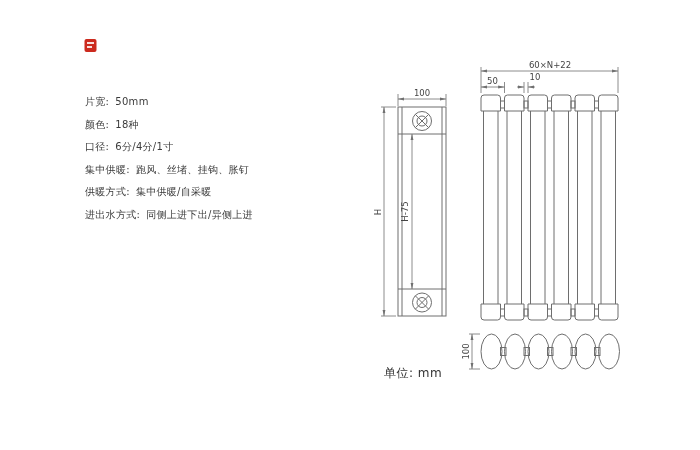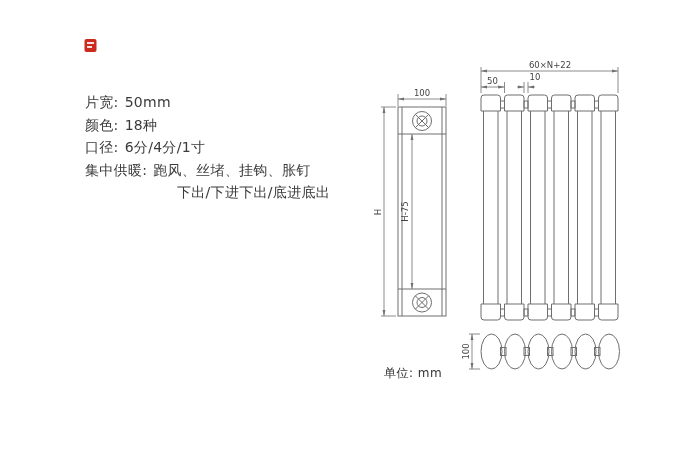--- a/index.html
+++ b/index.html
@@ -6,21 +6,21 @@
   html,body { width:700px; height:450px; }
   body {
     background:#ffffff;
     font-family:"DejaVu Sans","Liberation Sans",sans-serif;
     position:relative;
     overflow:hidden;
     color:#3c3c3c;
   }
   .page { position:absolute; inset:0; background:#fff; }
   .logo { position:absolute; left:84px; top:38px; width:13px; height:15px; }
-  .specs { position:absolute; left:85px; top:91px; font-size:14px; color:#3a3a3a; }
+  .specs { position:absolute; left:85px; top:91px; font-size:10px; color:#3a3a3a; }
   .spec-row { line-height:22.6px; white-space:nowrap; letter-spacing:0.3px; }
   .spec-row .label { margin-right:6px; }
   .spec-row.cont { padding-left:92px; }
   .drawings { position:absolute; left:370px; top:60px; width:330px; height:390px; }
   .drawings svg { display:block; }
   .drawings svg text { font-family:"DejaVu Sans","Liberation Sans",sans-serif; }
   .unit-note { position:absolute; left:14px; top:305px; font-size:12px; color:#333; letter-spacing:0.5px;text-align:center; }
 </style>
 </head>
 <body>
@@ -33,21 +33,22 @@
       <rect x="3" y="4" width="7" height="2" fill="#ffffff" opacity="0.85"></rect>
       <rect x="3" y="8" width="5" height="2" fill="#ffffff" opacity="0.85"></rect>
     </svg>
   </div>
 
   <div class="specs">
     <div class="spec-row"><span class="label">片宽:</span><span class="value">50mm</span></div>
     <div class="spec-row"><span class="label">颜色:</span><span class="value">18种</span></div>
     <div class="spec-row"><span class="label">口径:</span><span class="value">6分/4分/1寸</span></div>
     <div class="spec-row"><span class="label">集中供暖:</span><span class="value">跑风、丝堵、挂钩、胀钉</span></div>
-    <div class="spec-row cont"><span class="value">下出/下进下出/底进底出</span></div>
+    <div class="spec-row"><span class="label">供暖方式:</span><span class="value">集中供暖/自采暖</span></div>
+    <div class="spec-row"><span class="label">进出水方式:</span><span class="value">同侧上进下出/异侧上进</span></div>
   </div>
 
   <div class="drawings">
     <svg width="330" height="390" viewBox="0 0 330 390">
       <defs>
         <marker id="arw" viewBox="0 0 10 6" refX="10" refY="3" markerWidth="8" markerHeight="5" orient="auto-start-reverse">
           <path d="M0,0.6 L10,3 L0,5.4 Z" fill="#707070"></path>
         </marker>
         <g id="rcol" fill="none">
           <path d="M0,16 V3 Q0,0 3,0 H16.5 Q19.5,0 19.5,3 V16 H0"></path>

